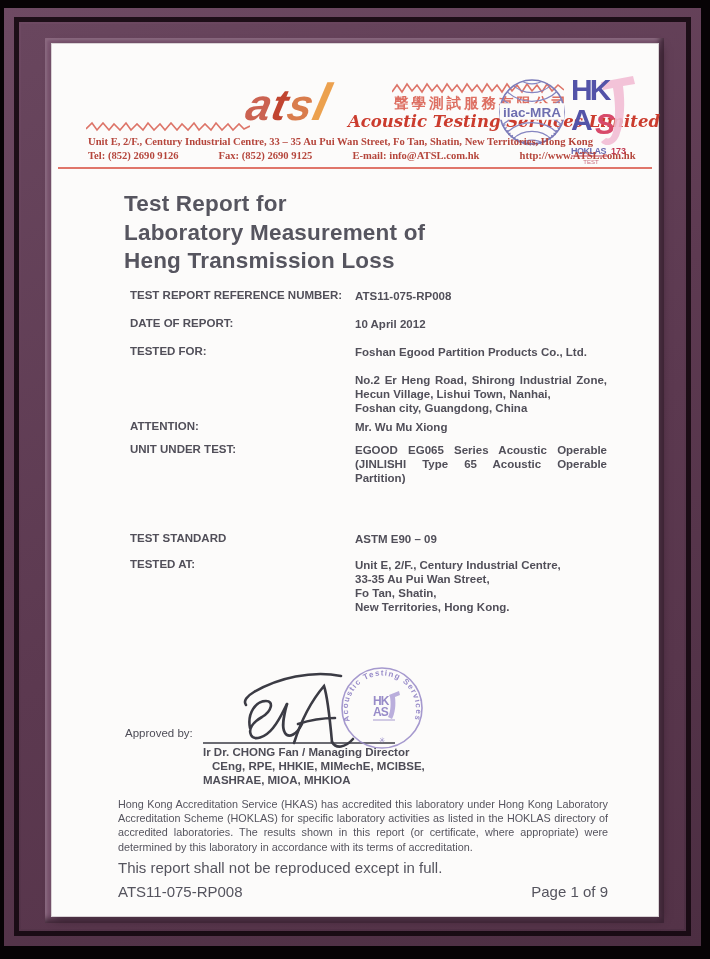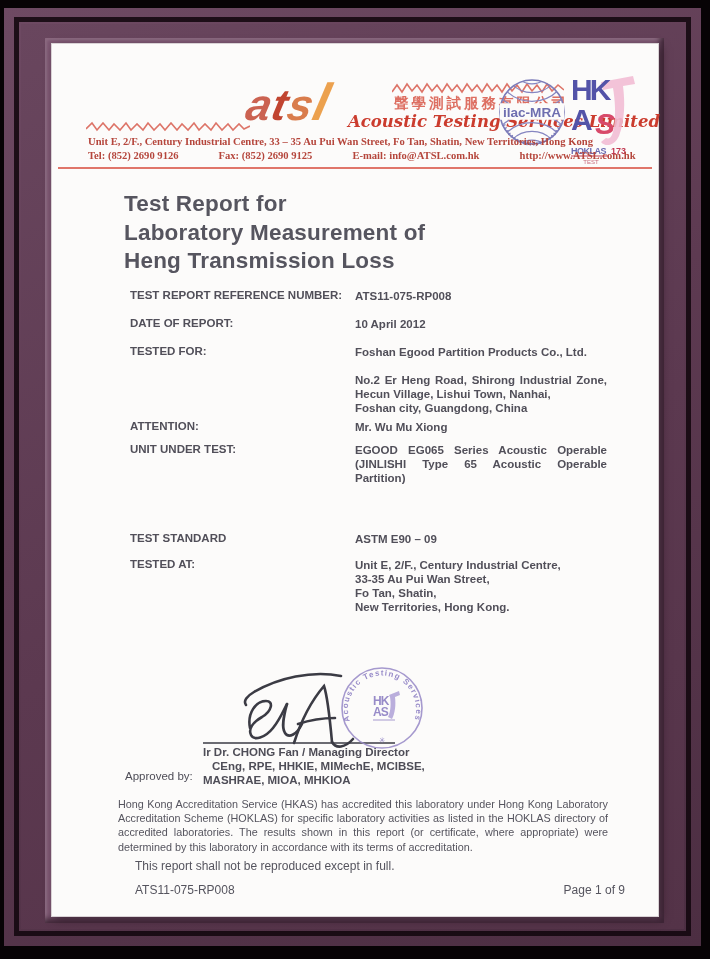--- a/index.html
+++ b/index.html
@@ -34,25 +34,25 @@
              color:#b5463c; white-space:nowrap; }
   .contact-row { display:flex; gap:15px; }
   .divider { height:2px; background:#e0756a; }
 
   
   .title { font-size:22.5px; font-weight:700; color:#56555f; line-height:28.5px; letter-spacing:.2px; }
   .flabel { position:absolute; left:78px; font-size:11.5px; font-weight:700; white-space:nowrap; }
   .fvalue { position:absolute; left:303px; width:252px; font-size:11.5px; font-weight:700; line-height:14px; }
   .jline  { text-align:justify; text-align-last:justify; }
 
-  .appr-label { font-size:11.5px; color:#4e4d57;margin-top:43px; }
+  .appr-label { font-size:11.5px; color:#4e4d57; }
   .appr-name  { font-size:11.5px; font-weight:700; color:#4e4d57; line-height:14px; white-space:nowrap; }
 
   .foot-para { font-size:10.8px; line-height:14.2px; color:#55545e; text-align:justify; }
-  .foot-line { font-size:12px; color:#55545e;margin-left:17px; }
+  .foot-line { font-size:15px; color:#55545e; }
   .page-row  { display:flex; justify-content:space-between; }
 
   svg text { font-family:"Liberation Sans", sans-serif; }
 </style>
 </head>
 <body>
 
 <div class="photo">
   <div class="frame-main"></div>
   <div class="frame-groove"></div>

